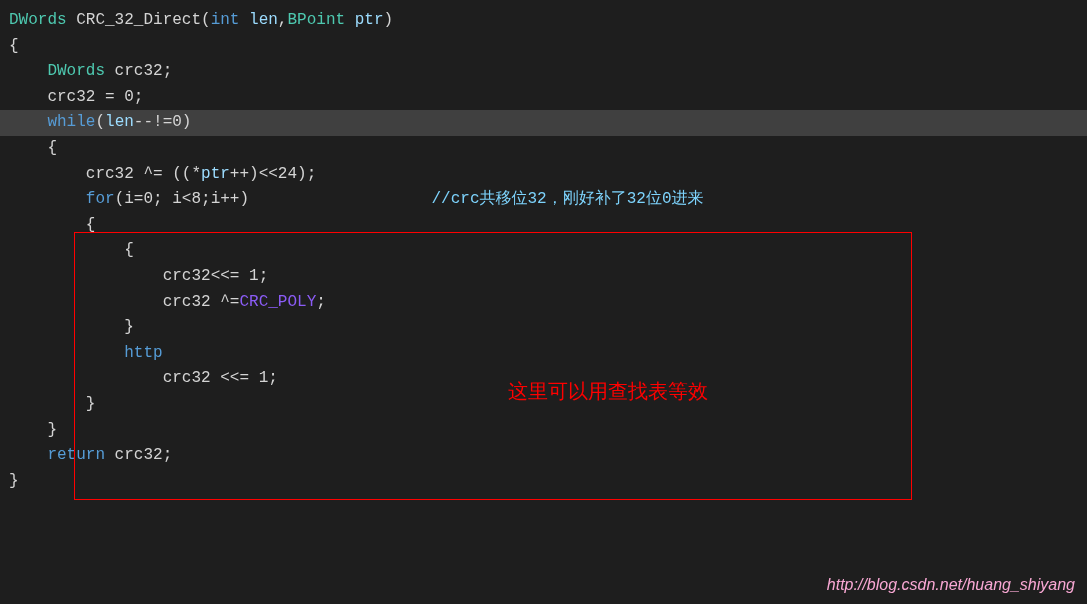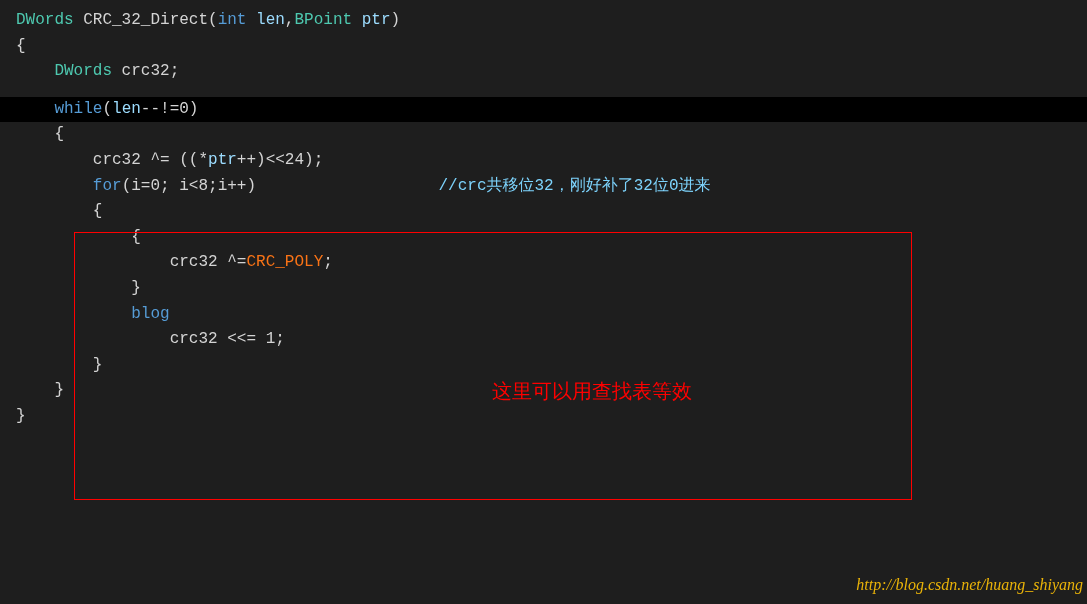--- a/index.html
+++ b/index.html
@@ -16,75 +16,77 @@
       height: 604px;
       position: relative;
       overflow: hidden;
     }
     .code-container {
       padding: 8px 0;
       line-height: 1.6;
     }
     .line {
       white-space: pre;
-      padding-left: 16px;
+      padding-left: 9px;
       font-family: Liberation Mono, monospace;
     }
     .line-highlight {
-      background-color: #000000;
-      margin-top: 12px;
+      background-color: #404040;
     }
     .type { color: #4ec9b0; }
     .keyword { color: #569cd6; }
     .func { color: #d4d4d4; }
     .param { color: #9cdcfe; }
     .punct { color: #d4d4d4; }
     .comment { color: #7dd3fc; }
-    .const { color: #f97316; }
+    .const { color: #8b5cf6; }
     .var { color: #d4d4d4; }
     
     .red-box {
       position: absolute;
       border: 1px solid #ff0000;
       pointer-events: none;
     }
     .red-annotation {
       position: absolute;
       color: #ff0000;
       font-size: 20px;
       font-family: 'Microsoft YaHei', sans-serif;
     }
     .watermark {
       position: absolute;
       bottom: 10px;
-      right: 4px;
-      color: #eab308;
+      right: 12px;
+      color: #f9a8d4;
       font-size: 16px;
       font-style: italic;
-      font-family: Liberation Serif, serif;
+      font-family: Liberation Sans, sans-serif;
     }
   </style>
 </head>
 <body>
 
 <div class="code-container">
   <div class="line"><span class="type">DWords</span><span class="func"> CRC_32_Direct</span><span class="punct">(</span><span class="keyword">int</span><span class="param"> len</span><span class="punct">,</span><span class="type">BPoint</span><span class="param"> ptr</span><span class="punct">)</span></div>
   <div class="line">{</div>
   <div class="line"><span>    </span><span class="type">DWords</span><span class="var"> crc32;</span></div>
+  <div class="line">    crc32 = 0;</div>
   <div class="line line-highlight"><span>    </span><span class="keyword">while</span><span class="punct">(</span><span class="param">len</span><span class="punct">--!=0</span><span class="punct">)</span></div>
   <div class="line">    {</div>
   <div class="line"></div>
   <div class="line"><span>        crc32 ^= ((*</span><span class="param">ptr</span><span>++)&lt;&lt;24);</span></div>
   <div class="line"><span>        </span><span class="keyword">for</span><span>(i=0; i&lt;8;i++)</span><span>                   </span><span class="comment">//crc共移位32，刚好补了32位0进来</span></div>
   <div class="line">        {</div>
   <div class="line">            {</div>
+  <div class="line">                crc32&lt;&lt;= 1;</div>
   <div class="line"><span>                crc32 ^=</span><span class="const">CRC_POLY</span><span>;</span></div>
   <div class="line">            }</div>
-  <div class="line"><span>            </span><span class="keyword">blog</span></div>
+  <div class="line"><span>            </span><span class="keyword">http</span></div>
   <div class="line">                crc32 &lt;&lt;= 1;</div>
   <div class="line">        }</div>
   <div class="line">    }</div>
+  <div class="line"><span>    </span><span class="keyword">return</span><span> crc32;</span></div>
   <div class="line">}</div>
 </div>
 
 <div class="red-box" id="red-box" style="top: 232px; left: 74px; width: 838px; height: 268px;"></div>
-<div class="red-annotation" id="red-text" style="top: 378px; left: 492px;">这里可以用查找表等效</div>
+<div class="red-annotation" id="red-text" style="top: 378px; left: 508px;">这里可以用查找表等效</div>
 <div class="watermark">http://blog.csdn.net/huang_shiyang</div>
 
 </body></html>

